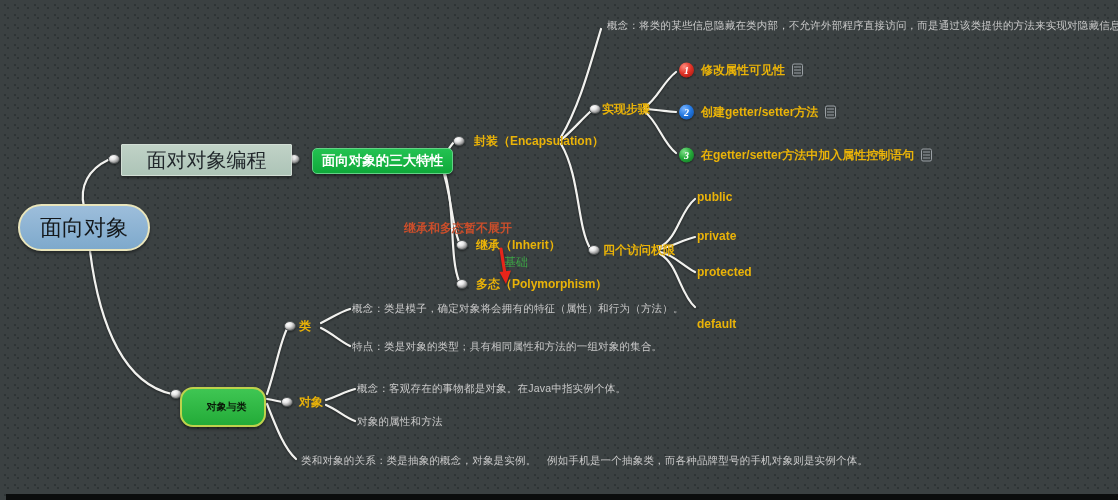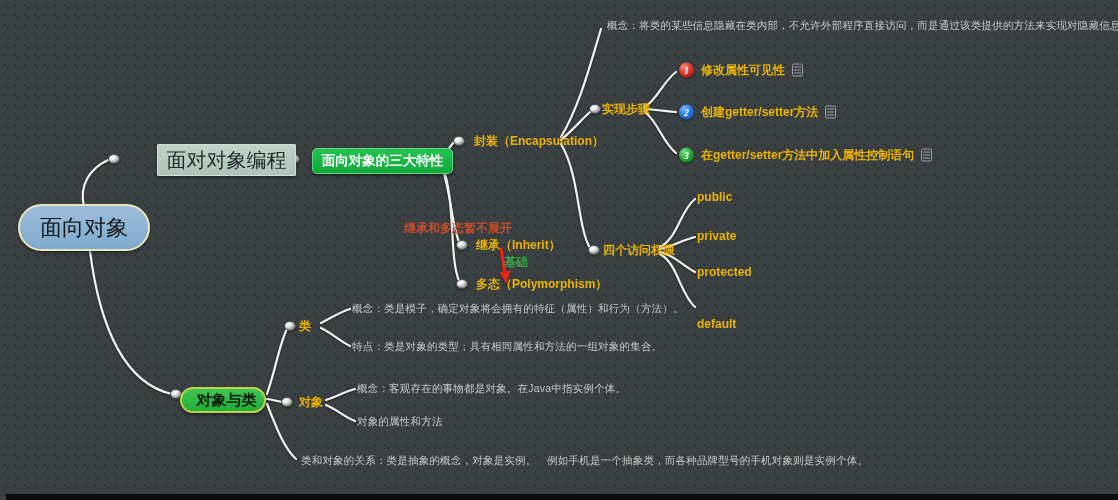--- a/index.html
+++ b/index.html
@@ -19,36 +19,36 @@
   .edge{fill:none;stroke:#f2f2ef;stroke-width:2.2;stroke-linecap:round;}
   .sphere{stroke:#4c5152;stroke-width:1;}
   .arrow-line{stroke:#e8251a;stroke-width:3.2;stroke-linecap:round;}
   .arrow-head{fill:#e8251a;}
 
   .node{position:absolute;display:flex;align-items:center;justify-content:center;
     box-sizing:border-box;white-space:nowrap;}
   .node-root{left:18px;top:204px;width:132px;height:47px;border-radius:24px;
     background:linear-gradient(#9dbedb,#7ea9cc);border:2px solid #e9e5bb;
     color:#14181b;font-size:22px;box-shadow:0 2px 3px rgba(0,0,0,.4);}
-  .node-prog{left:121px;top:144px;width:139px;height:32px;border-radius:1px;
+  .node-prog{left:121px;top:144px;width:171px;height:32px;border-radius:1px;
     background:linear-gradient(#c0d2c6,#adc4b7);border:1px solid #d2ded5;
-    color:#22282c;font-size:20px;box-shadow:0 2px 3px rgba(0,0,0,.4);margin-left:36px;}
+    color:#22282c;font-size:20px;box-shadow:0 2px 3px rgba(0,0,0,.4);}
   .node-features{left:300px;top:148px;width:141px;height:26px;border-radius:5px;
     background:linear-gradient(#23c251,#0fa93a);border:1px solid #63d287;
     color:#ffffff;font-size:13.5px;font-weight:bold;box-shadow:0 2px 3px rgba(0,0,0,.45);margin-left:12px;}
-  .node-objclass{left:180px;top:387px;width:86px;height:26px;border-radius:13px;
+  .node-objclass{left:180px;top:387px;width:86px;height:40px;border-radius:13px;
     background:linear-gradient(#3fc653,#23ab38);border:2px solid #bed24c;
-    color:#0a1c09;font-size:15px;font-weight:bold;box-shadow:0 2px 3px rgba(0,0,0,.45);padding-left:7px;}
+    color:#0a1c09;font-size:10px;font-weight:bold;box-shadow:0 2px 3px rgba(0,0,0,.45);padding-left:7px;}
 
   .row{position:absolute;display:flex;align-items:center;white-space:nowrap;
     transform:translateY(-50%);}
   .branch-label{font-size:12px;font-weight:bold;color:#eab308;}
   .leaf-text{font-size:10.5px;color:#c9c9c9;letter-spacing:.2px;}
   .ann-orange{font-size:12px;font-weight:bold;color:#cb4e2b;}
-  .ann-green{font-size:12px;font-weight:bold;color:#3da546;}
+  .ann-green{font-size:12px;font-weight:normal;color:#3da546;}
 
   .step-badge{width:15px;height:15px;border-radius:50%;margin-right:7px;
     display:flex;align-items:center;justify-content:center;flex:0 0 auto;
     color:#fff;font:italic bold 10px "Liberation Serif","DejaVu Serif",serif;
     box-shadow:0 1px 2px rgba(0,0,0,.5);}
   .badge-red{background:radial-gradient(circle at 35% 28%,#ff8d7e 0%,#df3126 48%,#9e1309 100%);}
   .badge-blue{background:radial-gradient(circle at 35% 28%,#7ab5ff 0%,#2277e0 48%,#0b4aa0 100%);}
   .badge-green{background:radial-gradient(circle at 35% 28%,#7fe08a 0%,#25a839 48%,#0d7020 100%);}
 
   .note-icon{width:9px;height:11px;border:1px solid #9aa0a4;border-radius:2px;

